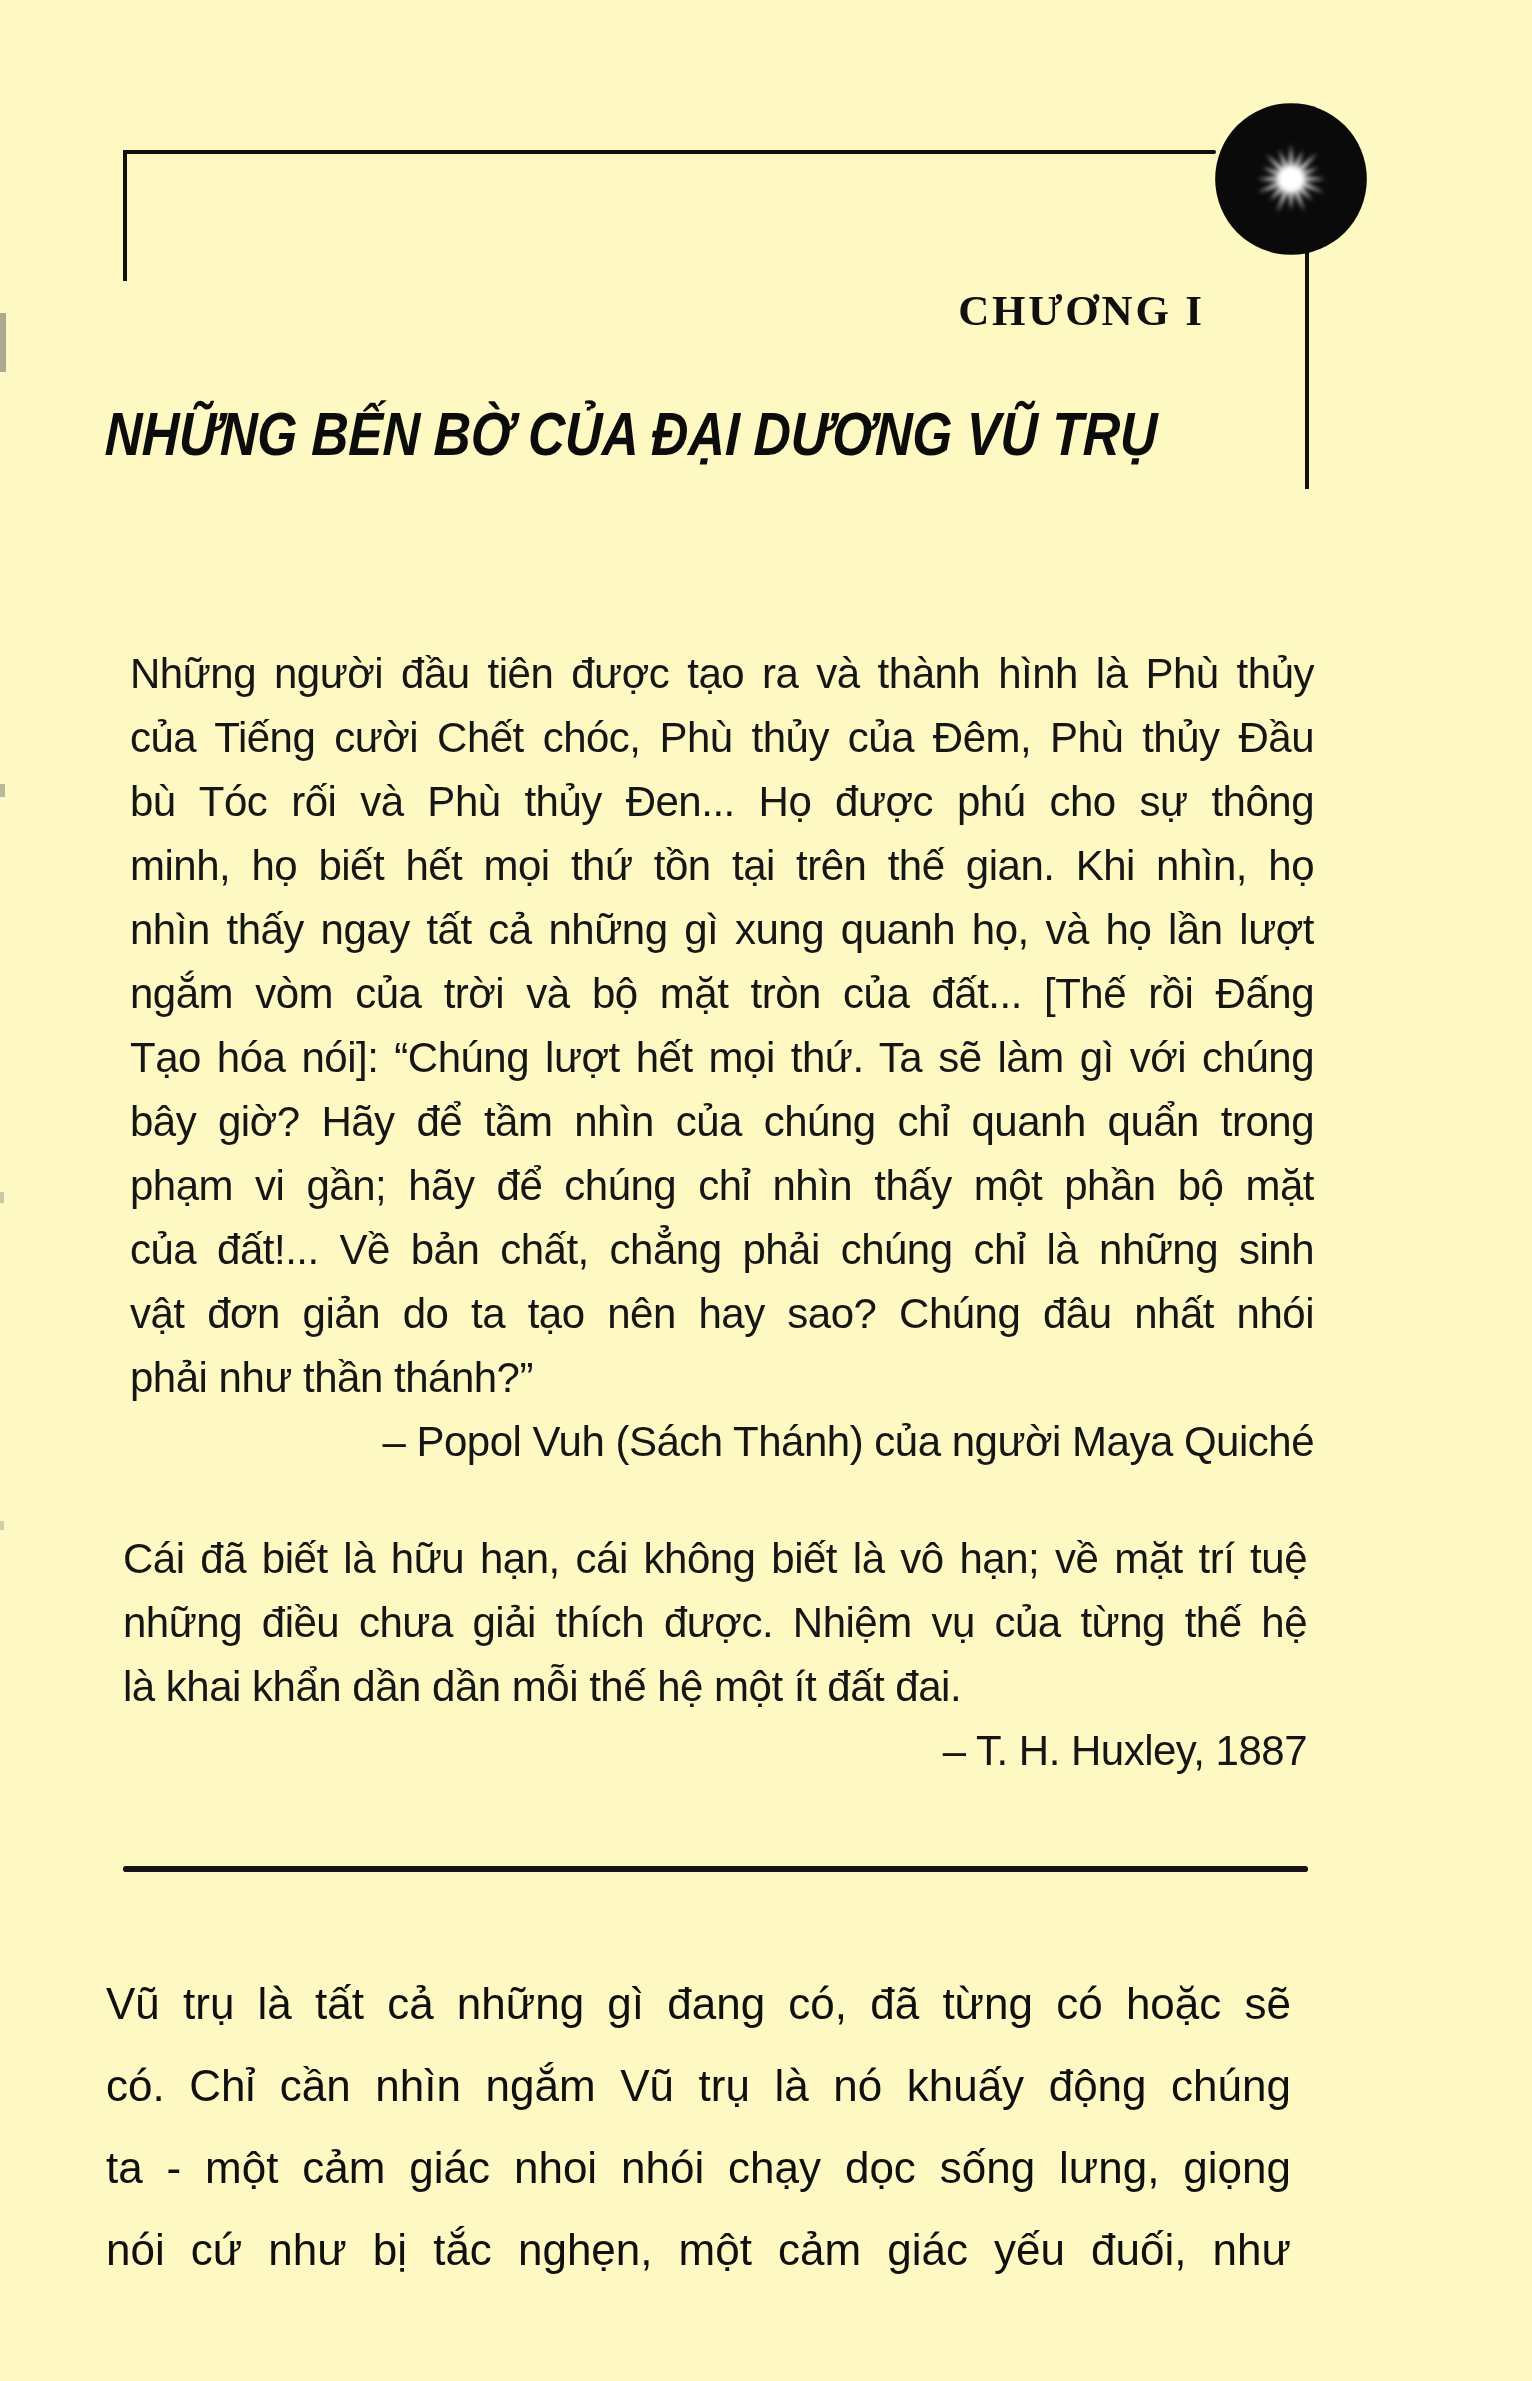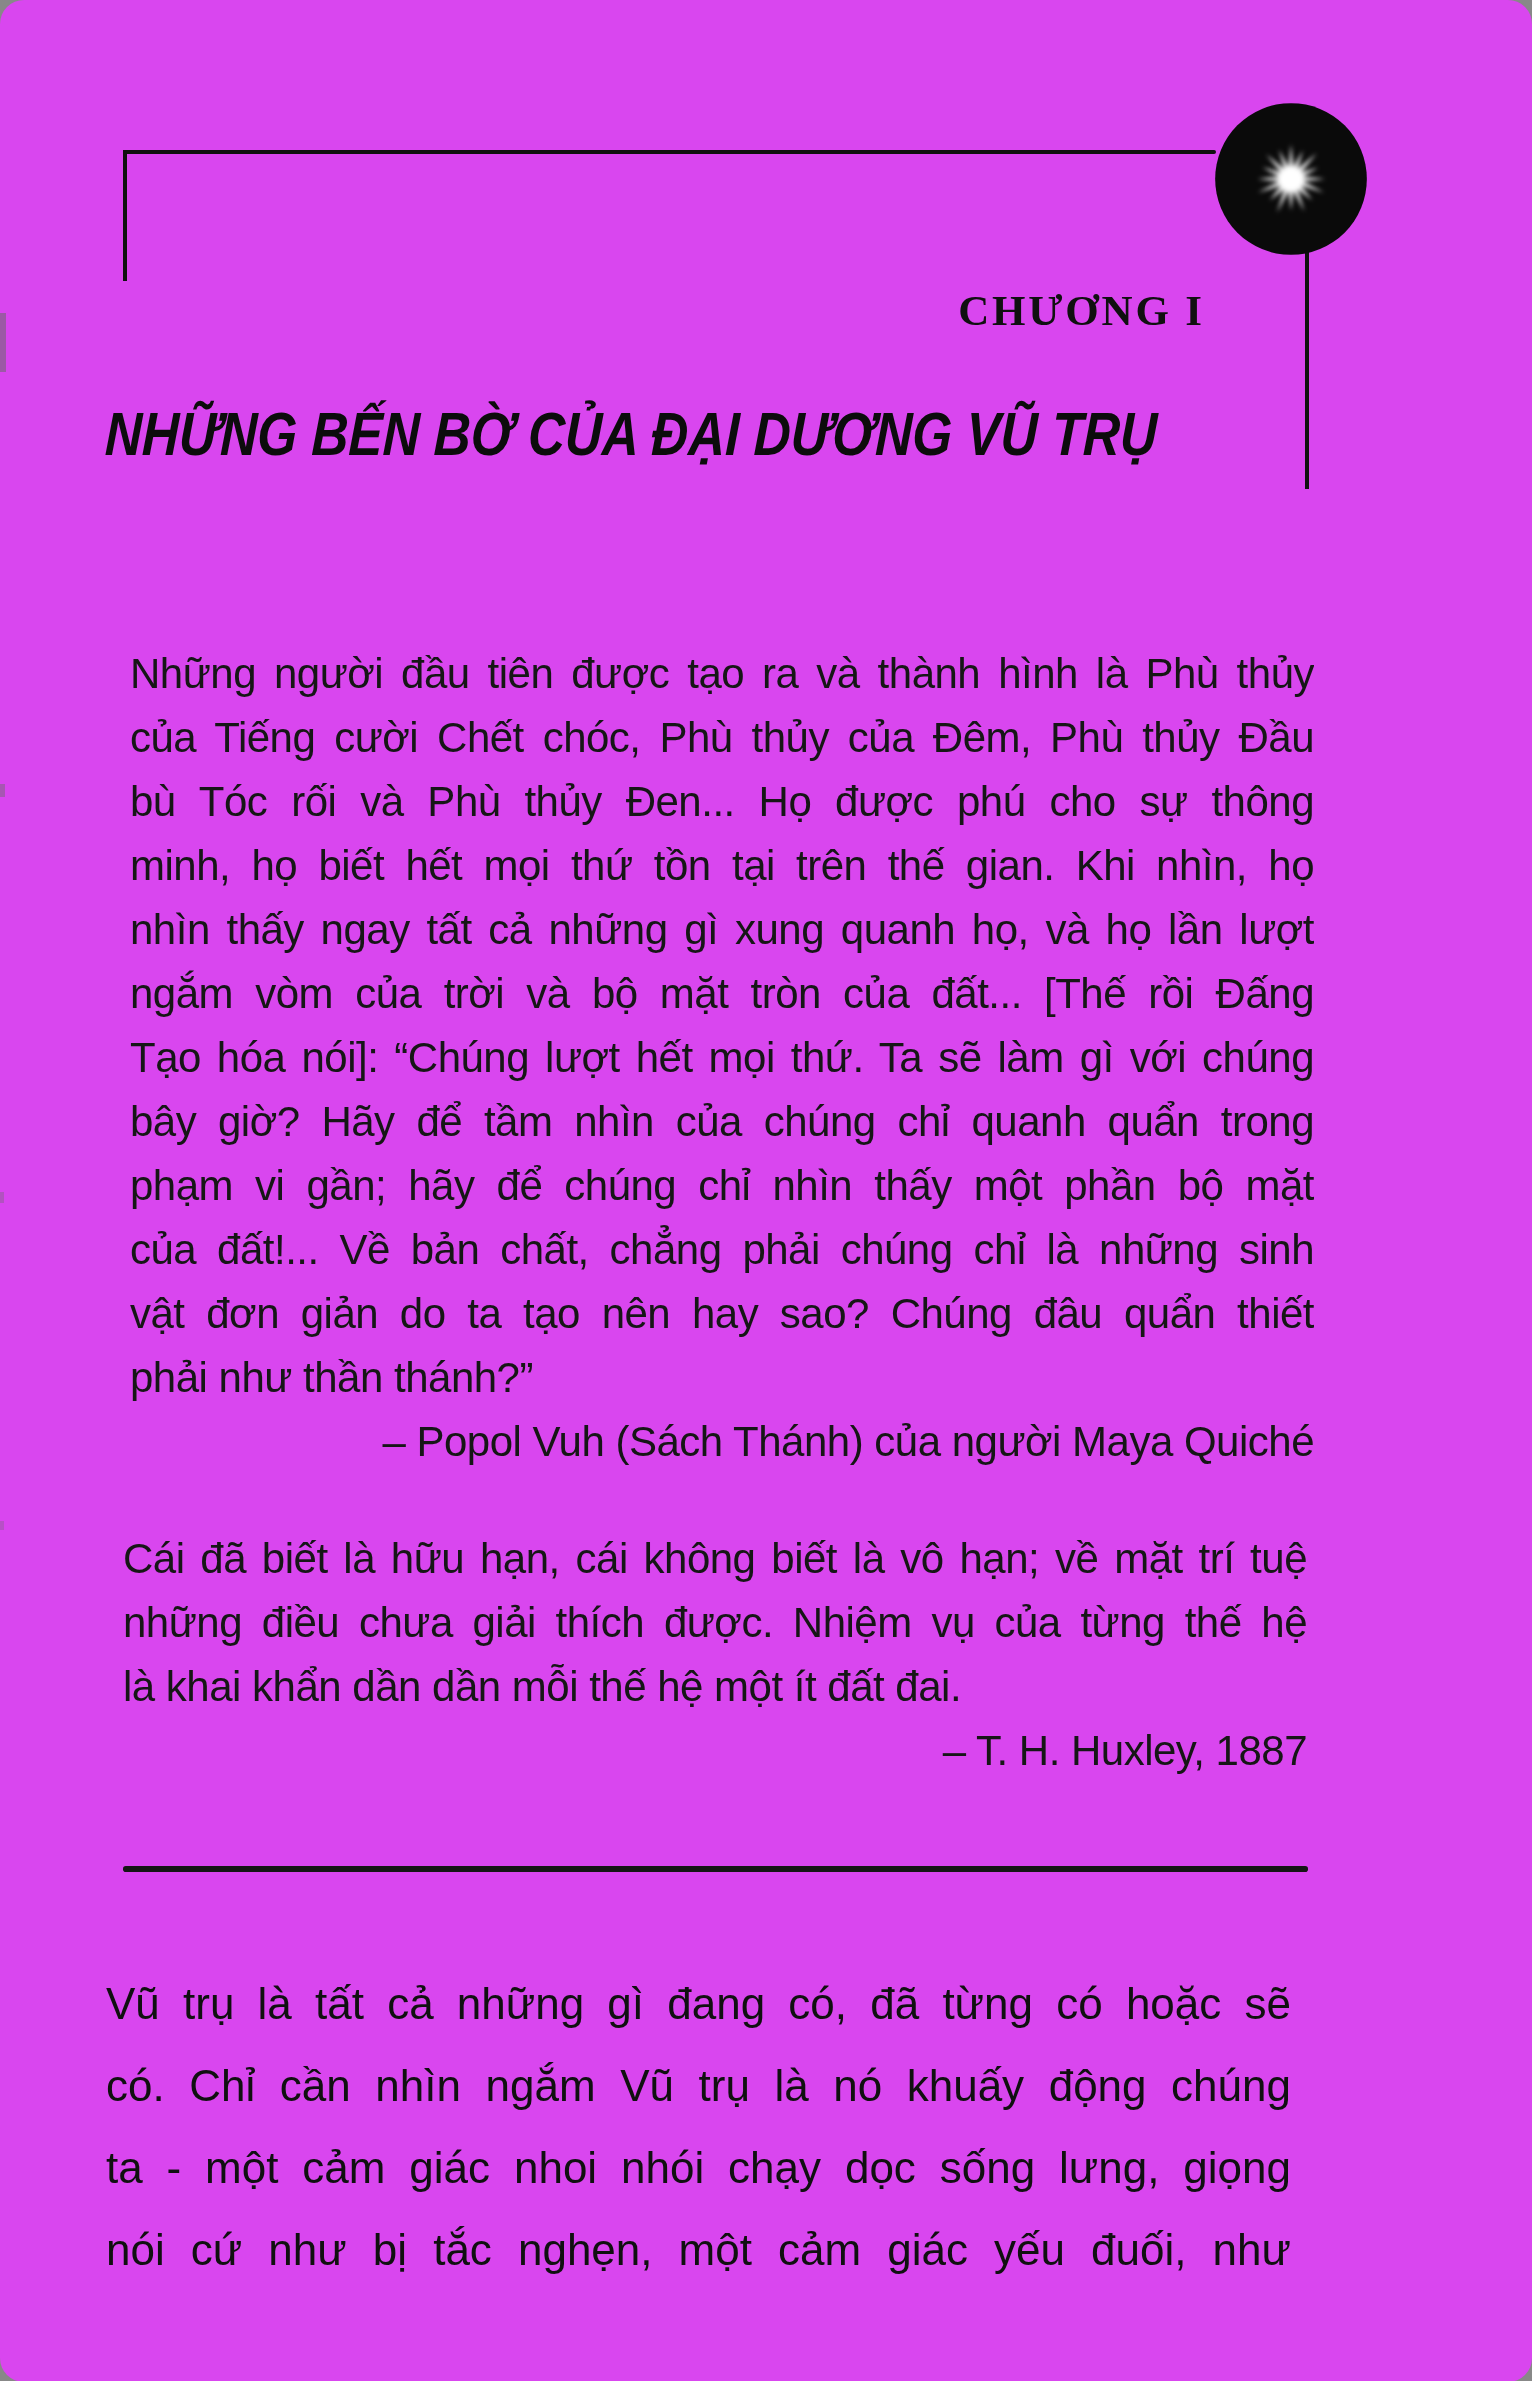--- a/index.html
+++ b/index.html
@@ -1,25 +1,24 @@
 <!DOCTYPE html>
 <html lang="vi" style="font-size:15px"><head>
 <meta charset="utf-8">
 <style>
   html, body { margin: 0; padding: 0; background: #888; }
   .page {
     position: relative;
     width: 1532px;
     height: 2382px;
     margin: 0 auto;
-    background: #d946ef;
+    background: #fef9c3;
     color: #141414;
     overflow: hidden;
     font-family: "Liberation Sans", sans-serif;
-    border-radius: 24px;
   }
 
   
   .rule-top {
     position: absolute; left: 125px; top: 150px;
     width: 1091px; height: 3.7px; background: #101010;
     border-radius: 1.9px;
   }
   .rule-left {
     position: absolute; left: 123px; top: 150px;
@@ -137,21 +136,21 @@
     <div class="jline">Những người đầu tiên được tạo ra và thành hình là Phù thủy</div>
     <div class="jline">của Tiếng cười Chết chóc, Phù thủy của Đêm, Phù thủy Đầu</div>
     <div class="jline">bù Tóc rối và Phù thủy Đen... Họ được phú cho sự thông</div>
     <div class="jline">minh, họ biết hết mọi thứ tồn tại trên thế gian. Khi nhìn, họ</div>
     <div class="jline">nhìn thấy ngay tất cả những gì xung quanh họ, và họ lần lượt</div>
     <div class="jline">ngắm vòm của trời và bộ mặt tròn của đất... [Thế rồi Đấng</div>
     <div class="jline">Tạo hóa nói]: “Chúng lượt hết mọi thứ. Ta sẽ làm gì với chúng</div>
     <div class="jline">bây giờ? Hãy để tầm nhìn của chúng chỉ quanh quẩn trong</div>
     <div class="jline">phạm vi gần; hãy để chúng chỉ nhìn thấy một phần bộ mặt</div>
     <div class="jline">của đất!... Về bản chất, chẳng phải chúng chỉ là những sinh</div>
-    <div class="jline">vật đơn giản do ta tạo nên hay sao? Chúng đâu quẩn thiết</div>
+    <div class="jline">vật đơn giản do ta tạo nên hay sao? Chúng đâu nhất nhói</div>
     <div class="jline last">phải như thần thánh?”</div>
     <div class="attribution">– Popol Vuh (Sách Thánh) của người Maya Quiché</div>
   </div>
 
   <div class="epigraph epigraph-2">
     <div class="jline">Cái đã biết là hữu hạn, cái không biết là vô hạn; về mặt trí tuệ</div>
     <div class="jline">những điều chưa giải thích được. Nhiệm vụ của từng thế hệ</div>
     <div class="jline last">là khai khẩn dần dần mỗi thế hệ một ít đất đai.</div>
     <div class="attribution">– T. H. Huxley, 1887</div>
   </div>

